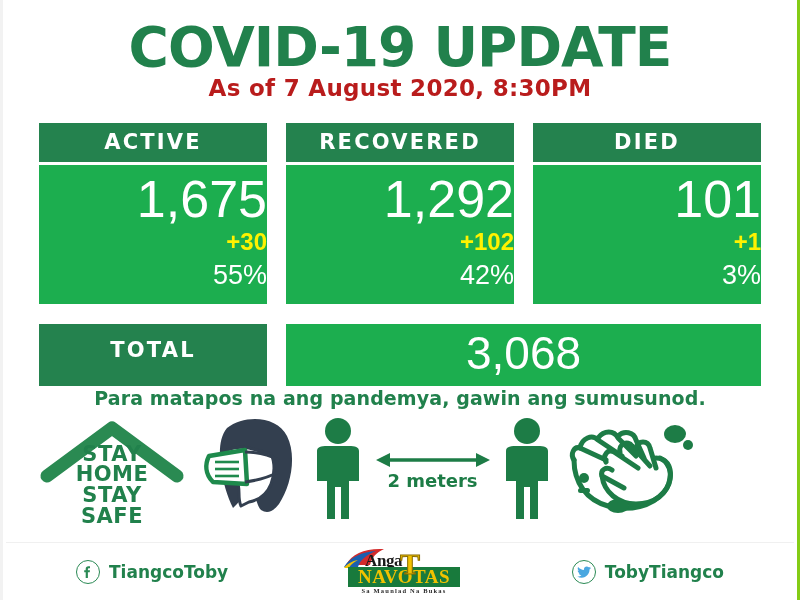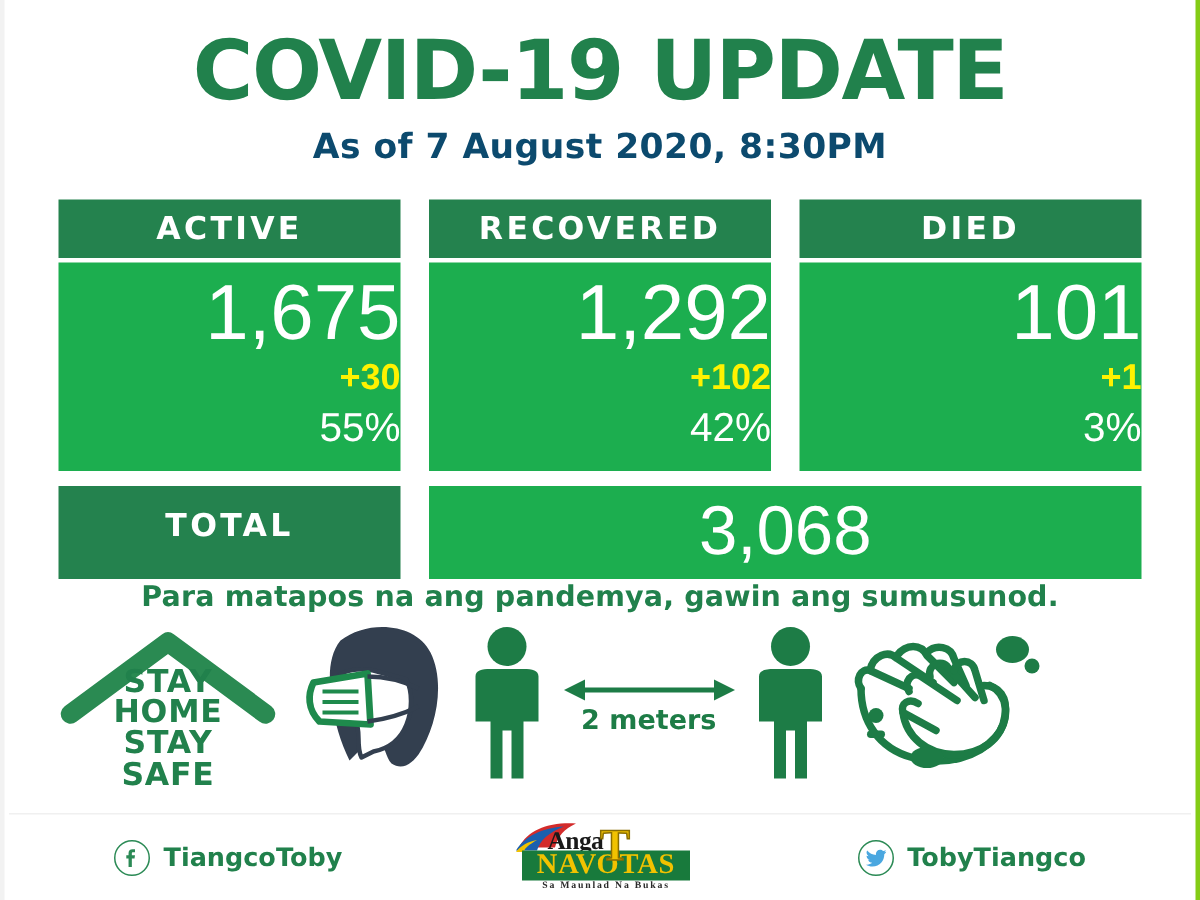--- a/index.html
+++ b/index.html
@@ -23,25 +23,24 @@
     color: #21814c;
     font-size: 55px;
     font-weight: 900;
     letter-spacing: -1px;
     line-height: 1;
     padding-top: 20px;
     font-family: "DejaVu Sans", sans-serif;
   }
   .subtitle {
     text-align: center;
-    color: #0c4a6e;
+    color: #b91c1c;
     font-size: 23px;
     font-weight: 700;
     letter-spacing: 0.3px;
-    margin-top: 10px;
     font-family: "DejaVu Sans", sans-serif;
   }
 
   
   .cards {
     display: flex;
     gap: 19px;
     padding: 22px 36px 0 36px;
   }
   .card { flex: 1; }
@@ -82,21 +81,21 @@
     font-weight: 400;
     line-height: 1.25;
     margin-top: 2px;
     font-family: "Liberation Sans", sans-serif;
   }
 
   
   .total-row {
     display: flex;
     gap: 19px;
-    padding: 10px 36px 0 36px;
+    padding: 20px 36px 0 36px;
   }
   .total-label {
     width: 228px;
     background: #24824e;
     color: #ffffff;
     text-align: center;
     font-size: 21px;
     font-weight: 900;
     letter-spacing: 2.2px;
     padding: 14px 0 15px 0;

